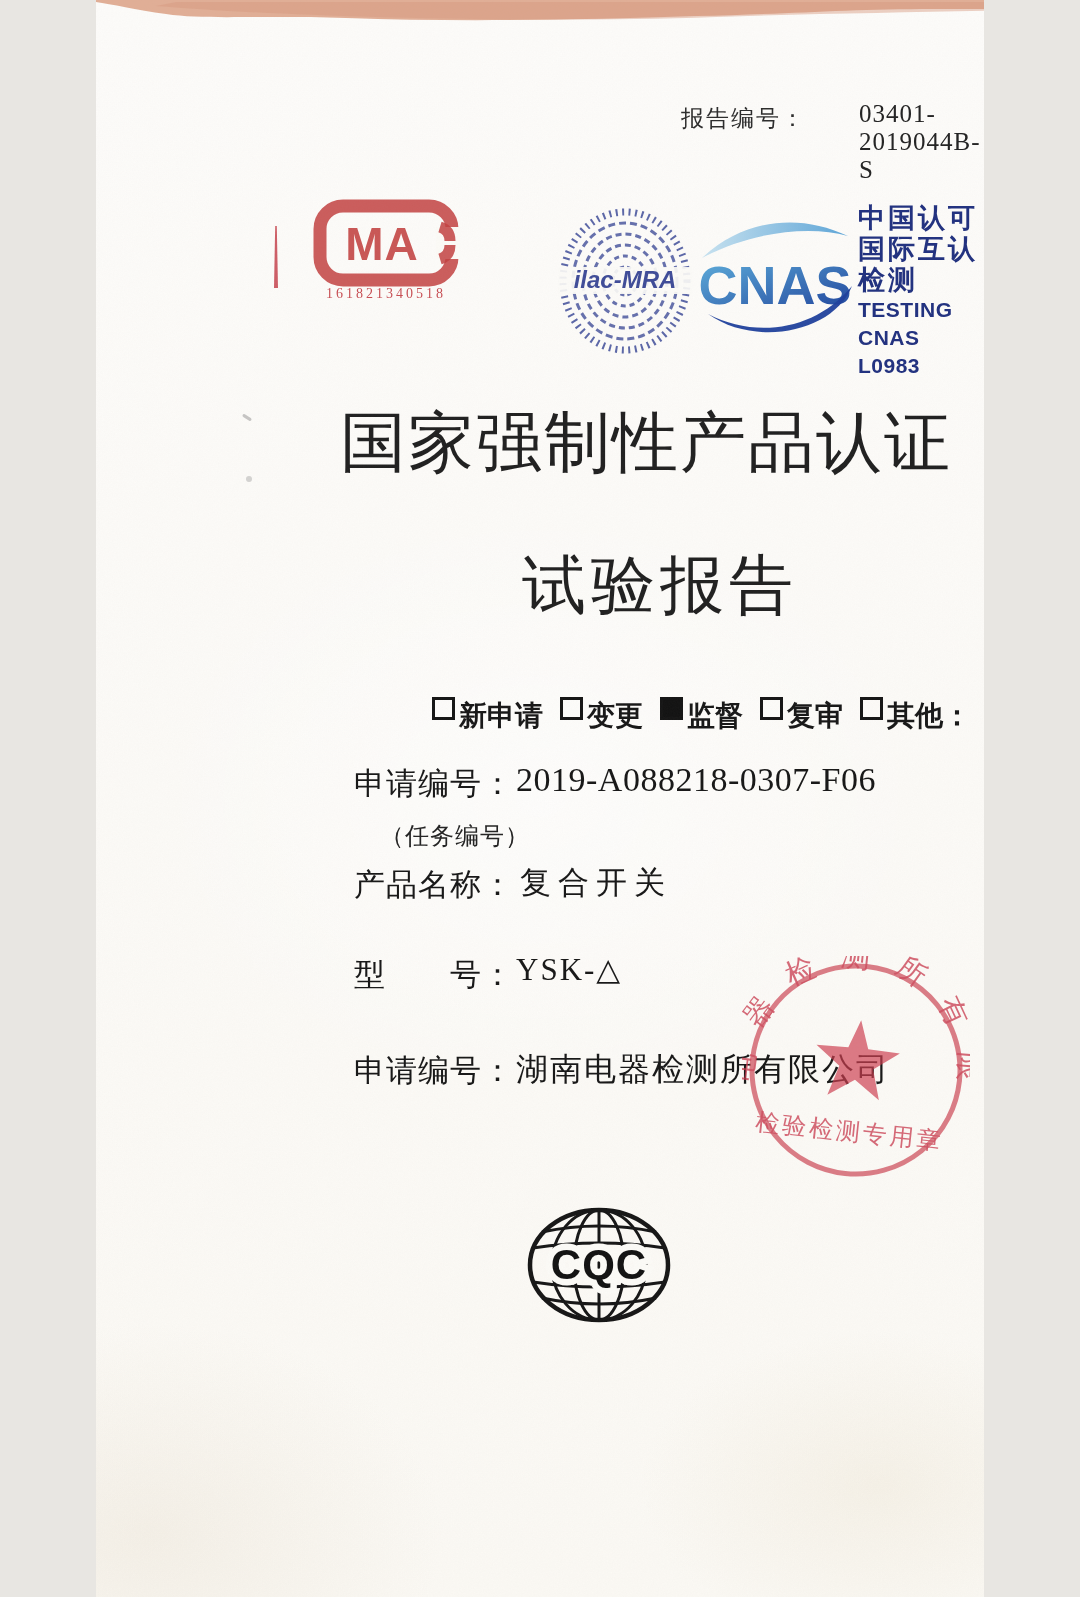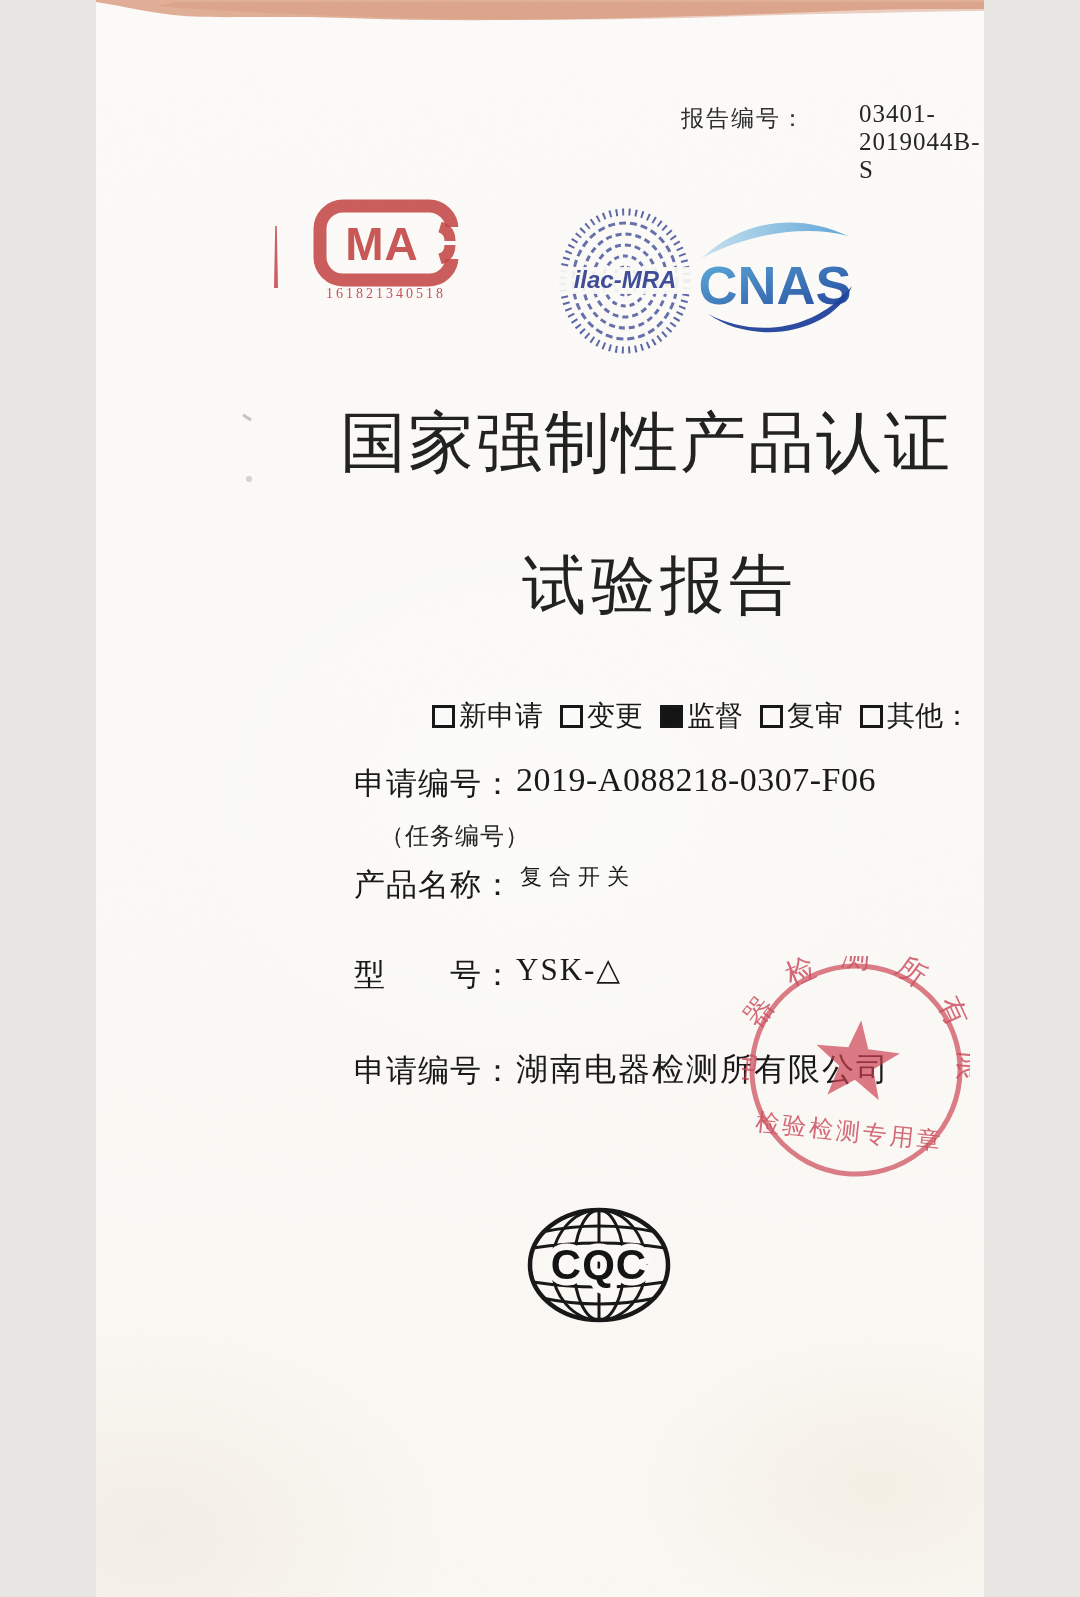--- a/index.html
+++ b/index.html
@@ -31,32 +31,32 @@
   .cnas-svg{left:598px;top:212px;}
   .accred{left:762px;top:203px;line-height:31px;}
   .accred .zh{font-size:27px;font-weight:bold;color:#20307f;letter-spacing:3px;}
   .accred .en{font-size:21px;font-weight:bold;color:#20307f;font-family:"Liberation Sans","DejaVu Sans",sans-serif;letter-spacing:.5px;line-height:28px;}
 
   .title{left:10px;top:398px;width:1080px;text-align:center;font-size:66px;letter-spacing:2px;color:#1f1f1f;}
   .subtitle{left:24px;top:542px;width:1080px;text-align:center;font-size:64px;letter-spacing:5px;color:#1f1f1f;}
 
   
   .cbrow{left:336px;top:697px;display:flex;gap:17px;font-size:28px;color:#161616;align-items:center;}
-  .cbitem{display:flex;align-items:center;}
+  .cbitem{display:flex;font-weight:bold;}
   .cbox{display:inline-block;width:17px;height:17px;border:3px solid #141414;margin-right:4px;background:transparent;}
   .cbox.checked{background:#111;}
 
   
   .f-label{font-size:31px;letter-spacing:1px;color:#161616;white-space:pre;}
   .f-value{color:#161616;}
   .lab-apply{left:258px;top:763px;}
   .val-apply{left:420px;top:761px;font-size:34px;letter-spacing:.5px;}
   .note-task{left:284px;top:820px;font-size:24px;letter-spacing:1px;color:#222;}
   .lab-product{left:258px;top:864px;}
-  .val-product{left:424px;top:862px;font-size:22px;letter-spacing:7px;text-align:right;}
+  .val-product{left:424px;top:862px;font-size:31px;letter-spacing:7px;text-align:right;}
   .lab-model{left:258px;top:954px;}
   .val-model{left:420px;top:951px;font-size:31px;letter-spacing:2px;}
   .lab-org{left:258px;top:1050px;}
   .val-org{left:420px;top:1048px;font-size:32px;letter-spacing:2px;}
 
   .stamp-svg{left:646px;top:956px;opacity:.88;}
   .partial-stamp-svg{left:998px;top:248px;}
   .cqc-svg{left:430px;top:1206px;}
 
   .pen-mark{left:178px;top:226px;width:4px;height:62px;background:rgba(190,40,52,.75);clip-path:polygon(30% 0,70% 0,100% 100%,0 100%);}
@@ -109,20 +109,27 @@
       <linearGradient id="lightG" x1="0" y1="0" x2="1" y2="0">
         <stop offset="0" stop-color="#c2e0f0"></stop>
           <stop offset="1" stop-color="#4a9bd4"></stop>
       </linearGradient>
     </defs>
     <path d="M8,46 C48,8 104,0 154,24 C112,12 52,22 8,46 Z" fill="url(#lightG)" opacity=".9"></path>
     <text x="81" y="92" text-anchor="middle" font-family="Liberation Sans, DejaVu Sans, sans-serif" font-size="54" font-weight="bold" fill="url(#cnasG)" letter-spacing="0">CNAS</text>
     <path d="M14,102 C60,126 120,120 158,74 C140,120 62,136 14,102 Z" fill="#1e3f9c" opacity=".95"></path>
   </svg>
 
+  <div class="abs accred">
+    <div class="zh">中国认可</div>
+    <div class="zh">国际互认</div>
+    <div class="zh">检测</div>
+    <div class="en">TESTING</div>
+    <div class="en">CNAS L0983</div>
+  </div>
 
   <div class="abs title">国家强制性产品认证</div>
   <div class="abs subtitle">试验报告</div>
 
   <div class="abs cbrow">
     <span class="cbitem">
       <span class="cbox"></span>
       <span>新申请</span>
     </span>
     <span class="cbitem">

